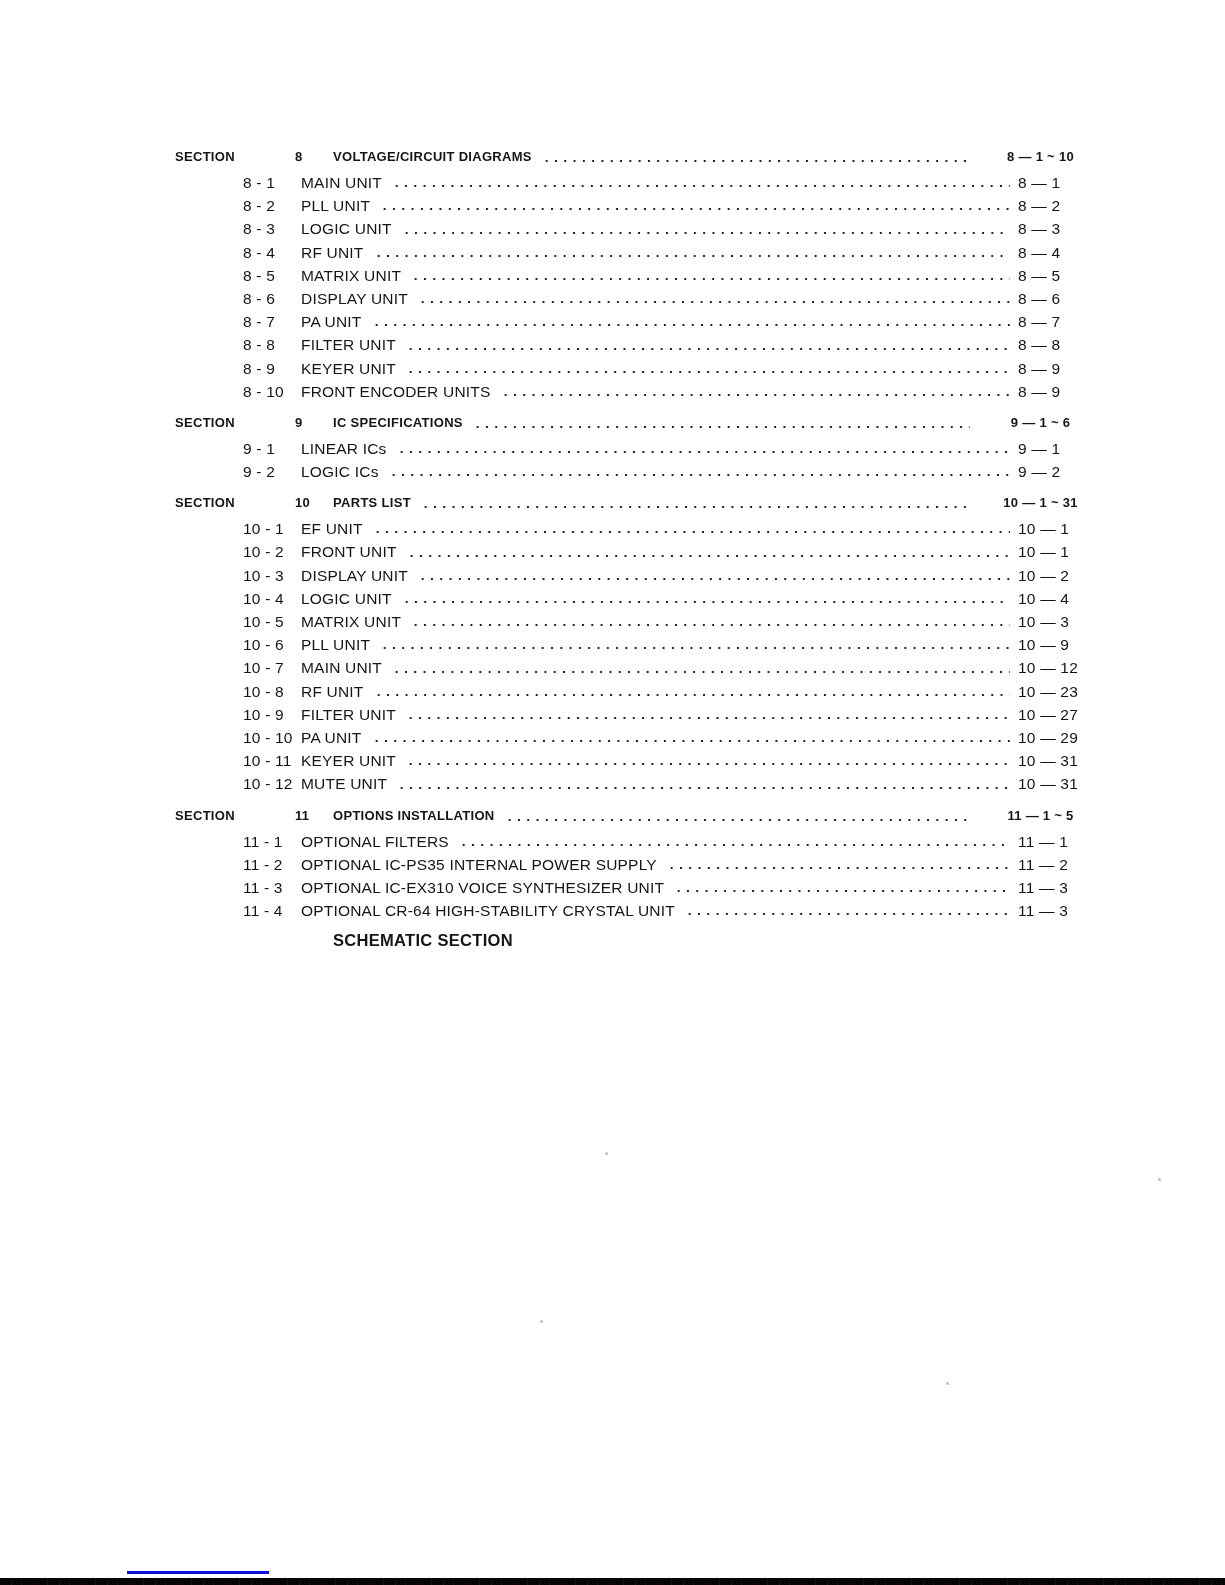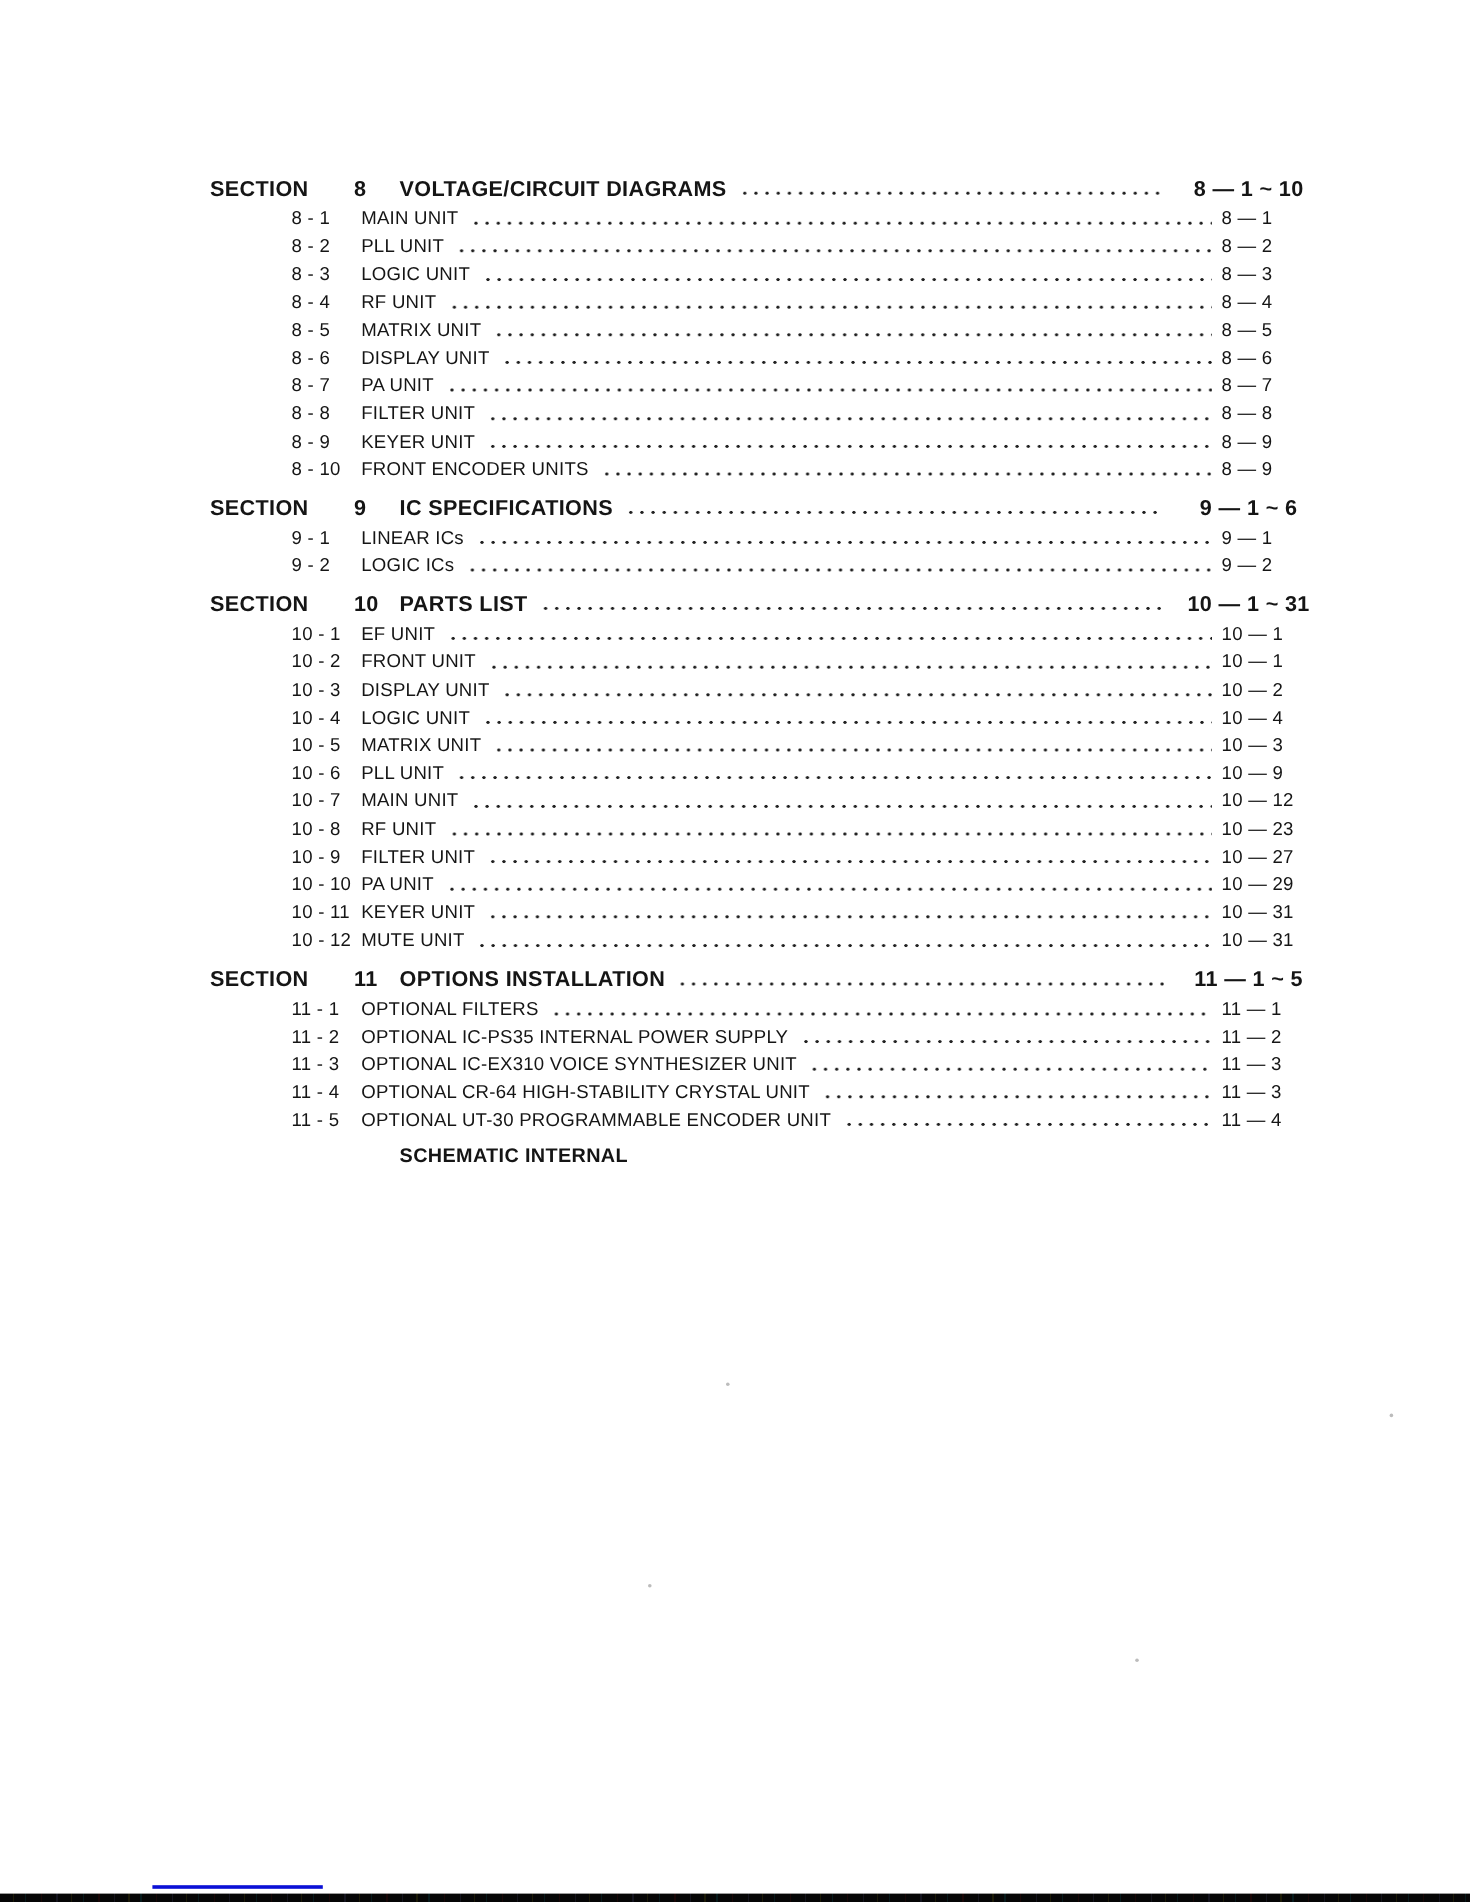--- a/index.html
+++ b/index.html
@@ -10,21 +10,21 @@
     overflow:hidden;
     font-family:"Liberation Sans", sans-serif;
     color:#151515;
   }
   .toc{
     position:absolute;
     left:175px;top:143px;
     width:928px;
   }
   .row{display:flex;align-items:stretch;white-space:nowrap;}
-  .header-row{height:28px;line-height:28px;font-weight:700;font-size:18px;letter-spacing:.3px;margin-top:6px;}
+  .header-row{height:28px;line-height:28px;font-weight:700;font-size:13px;letter-spacing:.3px;margin-top:6px;}
   .sec-block:first-child .header-row{margin-top:0;}
   .item-row{height:23.2px;line-height:23.2px;font-size:15.5px;letter-spacing:.2px;}
   .sec-label{width:120px;flex:0 0 120px;}
   .sec-num{width:38px;flex:0 0 38px;}
   .sec-title{flex:0 0 auto;}
   .item-num{margin-left:68px;width:58px;flex:0 0 58px;}
   .item-title{flex:0 0 auto;}
   .leader{
     flex:1 1 auto;
     margin-left:10px;margin-right:8px;
@@ -263,28 +263,22 @@
           <span class="item-title">OPTIONAL IC-EX310 VOICE SYNTHESIZER UNIT</span>
           <span class="leader"></span>
           <span class="item-pages">11 — 3</span>
         </div>
         <div class="row item-row">
           <span class="item-num">11 - 4</span>
           <span class="item-title">OPTIONAL CR-64 HIGH-STABILITY CRYSTAL UNIT</span>
           <span class="leader"></span>
           <span class="item-pages">11 — 3</span>
         </div>
-        <div class="row item-row">
-          <span class="item-num">11 - 5</span>
-          <span class="item-title">OPTIONAL UT-30 PROGRAMMABLE ENCODER UNIT</span>
-          <span class="leader"></span>
-          <span class="item-pages">11 — 4</span>
-        </div>
-      </div>
-      <div class="schematic-label">SCHEMATIC INTERNAL</div>
+      </div>
+      <div class="schematic-label">SCHEMATIC SECTION</div>
     </div>
 
   <div class="blue-line" style="background: rgb(10, 16, 214);"></div>
   <div class="scan-strip"></div>
 
   <div class="speck" style="left:605px;top:1152px;"></div>
   <div class="speck" style="left:1158px;top:1178px;"></div>
   <div class="speck" style="left:540px;top:1320px;"></div>
   <div class="speck" style="left:946px;top:1382px;"></div>
 

